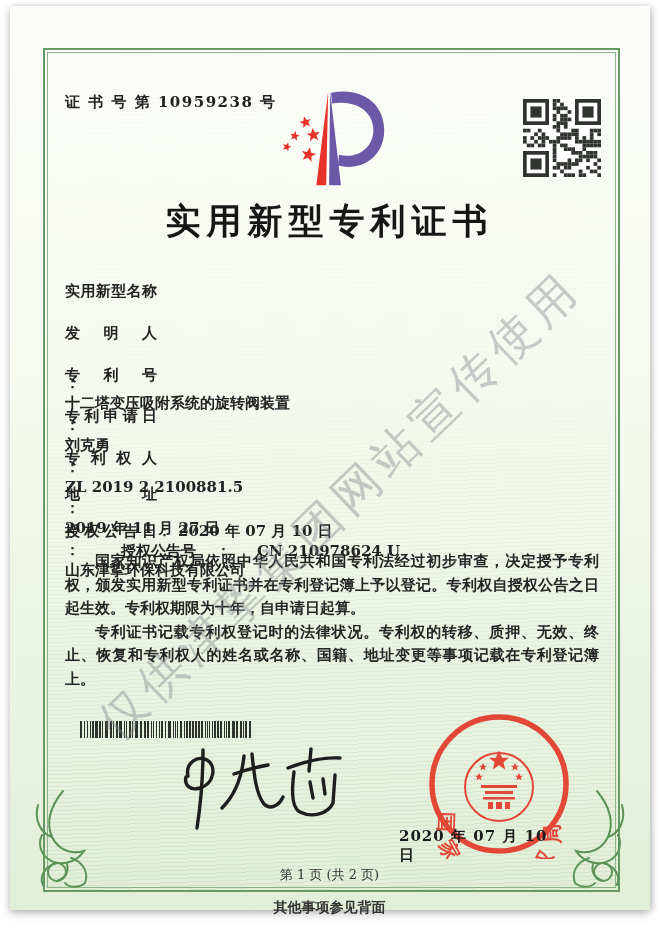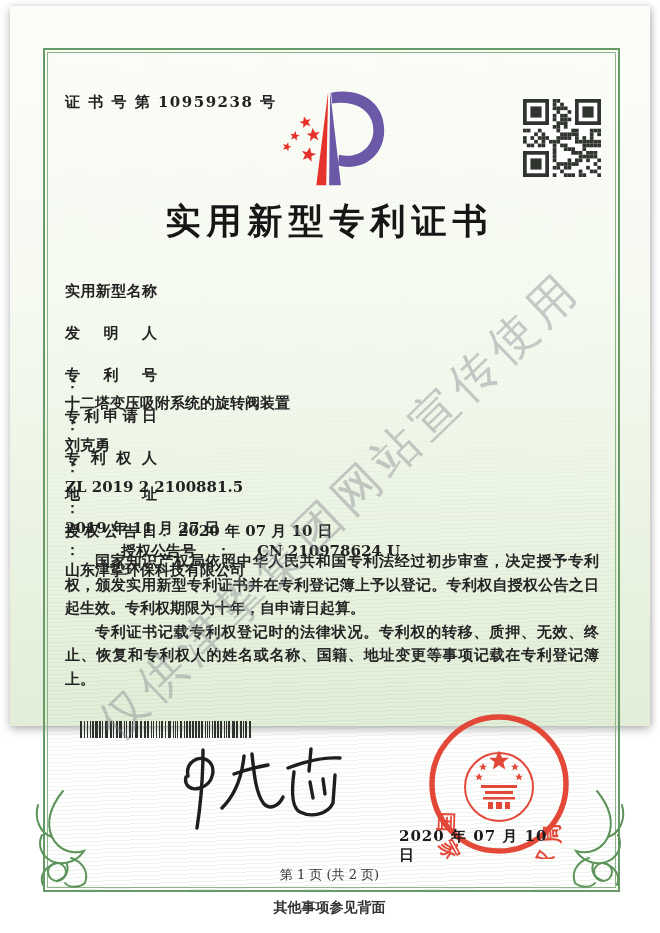--- a/index.html
+++ b/index.html
@@ -2,21 +2,21 @@
 <html><head>
 <meta charset="utf-8">
 <style>
   html,body{margin:0;padding:0;}
   body{
     width:660px;height:933px;position:relative;background:#ffffff;
     font-family:"DejaVu Serif","Liberation Serif",serif;color:#2a2a2a;
     overflow:hidden;
   }
   .paper{
-    position:absolute;left:10px;top:6px;width:640px;height:720px;
+    position:absolute;left:10px;top:6px;width:640px;height:904px;
     background:linear-gradient(180deg,#fcfdf9 0%,#f6faf1 40%,#ebf4e3 72%,#e2eed8 100%);
     box-shadow:0 3px 9px rgba(0,0,0,.28), 2px 0 5px rgba(0,0,0,.10);
   }
   .frame{
     position:absolute;left:33px;top:42px;width:573px;height:840px;
     border:2px solid #679a66;
   }
   .frame-inner{
     position:absolute;inset:2px;border:1px solid #8db58a;
   }

